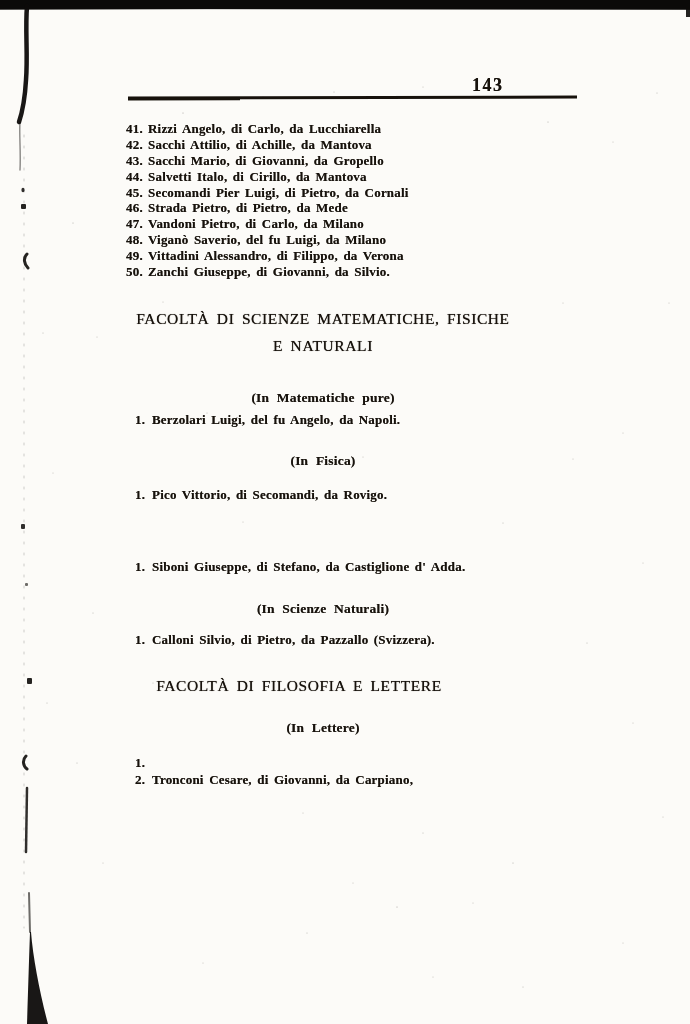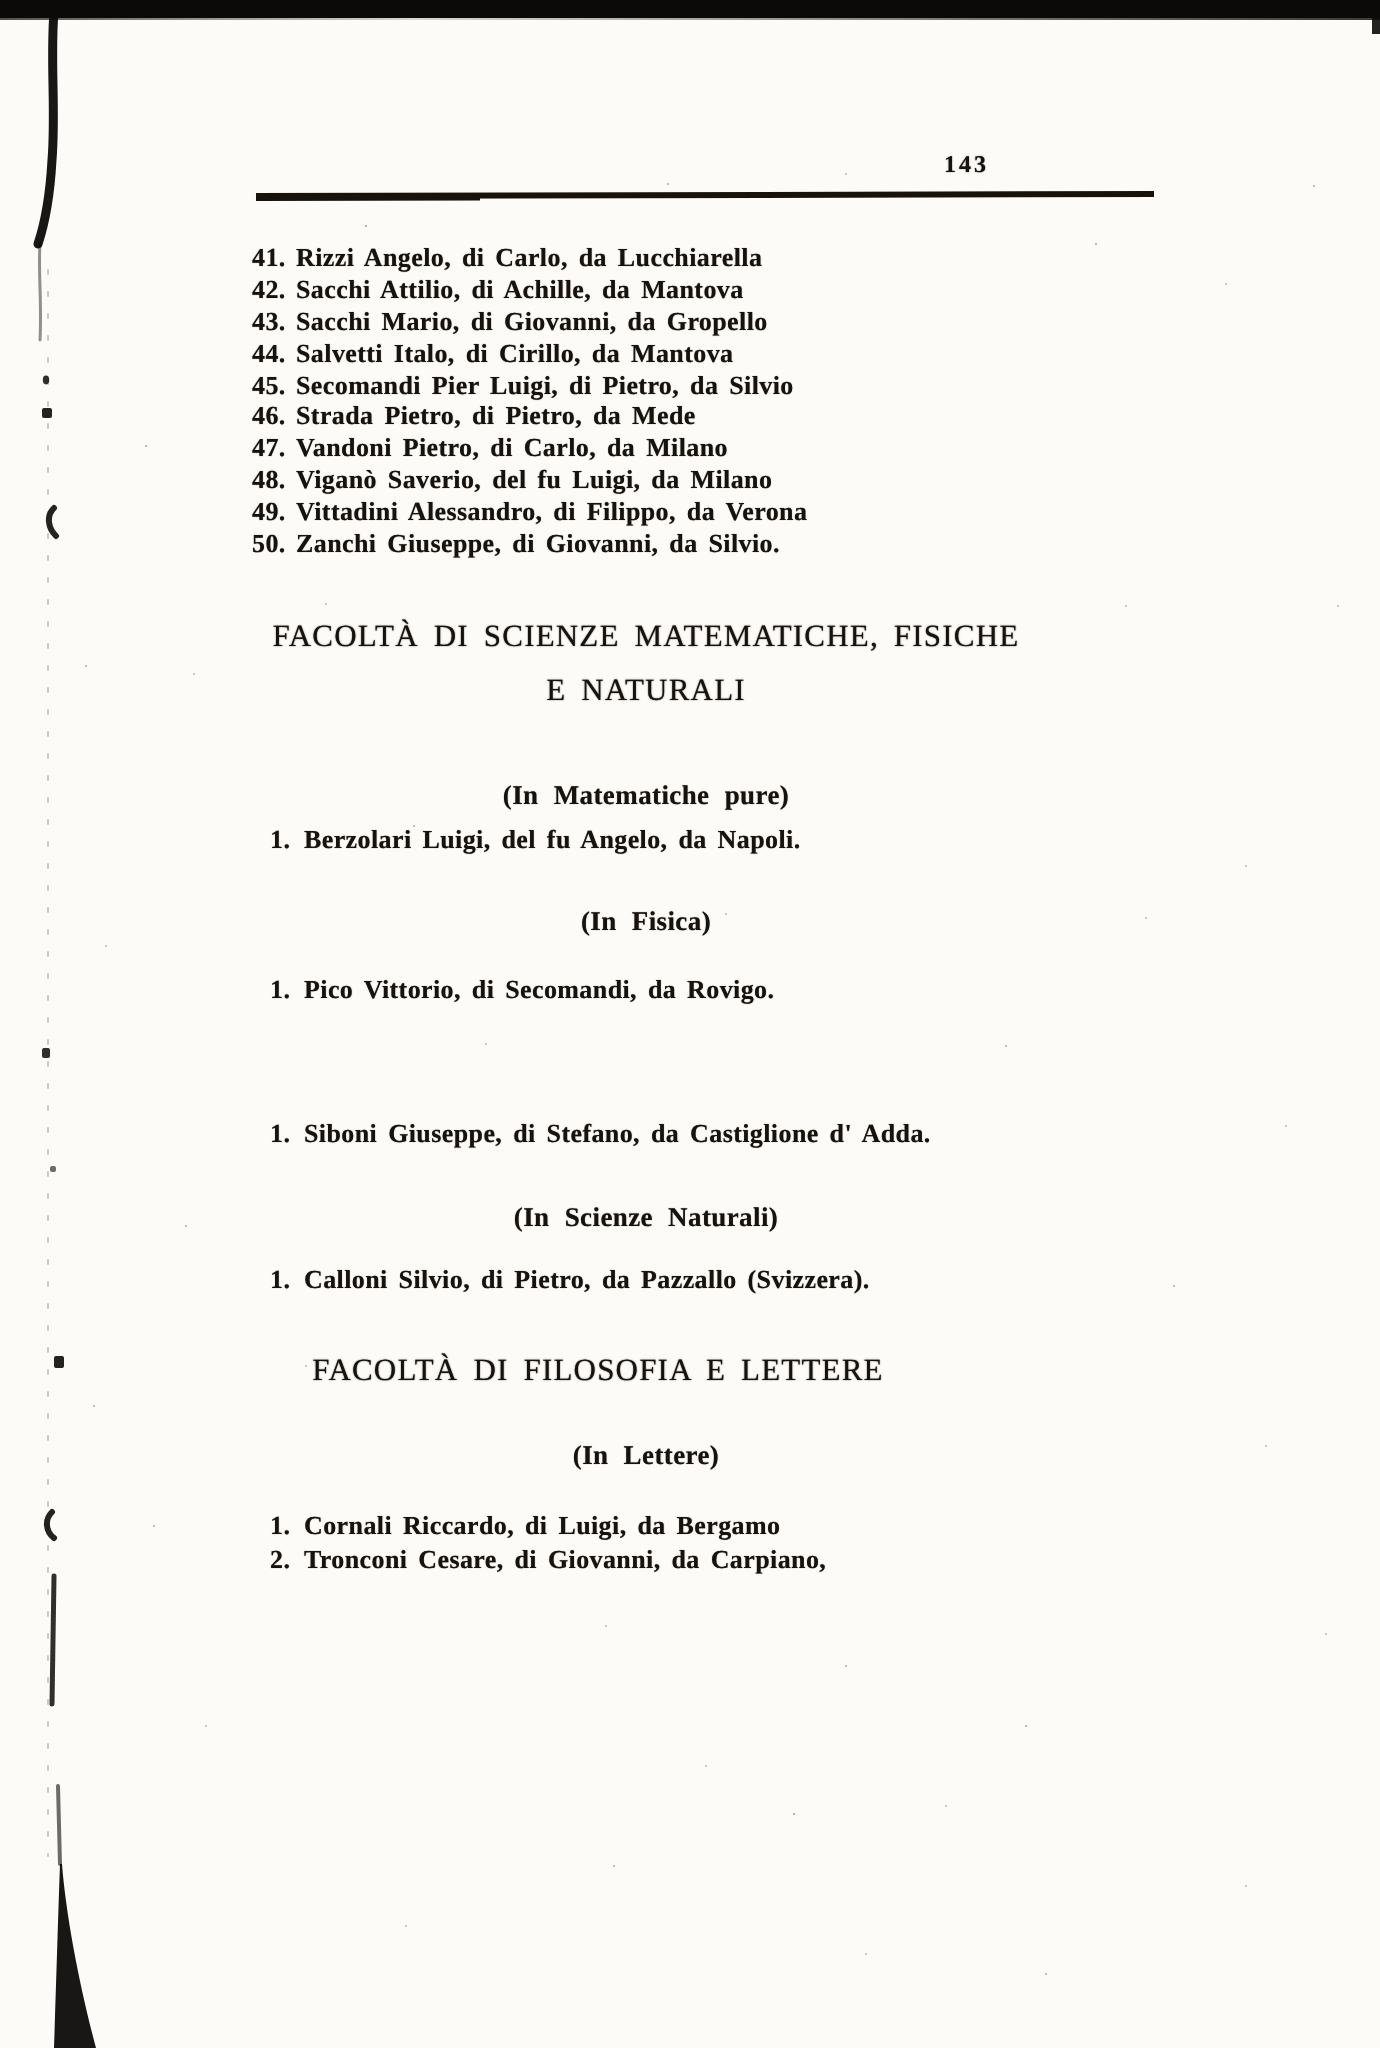--- a/index.html
+++ b/index.html
@@ -40,21 +40,21 @@
       472px 902px 0 -0.5px rgba(30,25,20,.3), 306px 932px 0 -0.5px rgba(30,25,20,.35),
       622px 942px 0 -0.5px rgba(30,25,20,.3), 522px 986px 0 -0.5px rgba(30,25,20,.35),
       202px 962px 0 -0.5px rgba(30,25,20,.3), 432px 976px 0 -0.5px rgba(30,25,20,.3),
       662px 816px 0 -0.5px rgba(30,25,20,.3), 656px 92px 0 -0.5px rgba(30,25,20,.35),
       668px 302px 0 -0.5px rgba(30,25,20,.3), 42px 332px 0 -0.5px rgba(30,25,20,.35),
       52px 472px 0 -0.5px rgba(30,25,20,.3),  46px 702px 0 -0.5px rgba(30,25,20,.35),
       102px 862px 0 -0.5px rgba(30,25,20,.3), 572px 458px 0 -0.5px rgba(30,25,20,.3);
   }
 
   
-  .page-number { position:absolute; left:472px; top:75px; font-size:12px; font-weight:bold;
+  .page-number { position:absolute; left:472px; top:75px; font-size:18px; font-weight:bold;
                  letter-spacing:1.5px; text-shadow:0 0 .6px rgba(23,18,12,.8); }
   .head-rule { position:absolute; left:128px; top:96px; width:449px; height:3px; background:var(--ink);
                transform:rotate(-0.12deg); }
   .head-rule .rule-left { position:absolute; left:0; top:1px; width:112px; height:3px; background:var(--ink); }
 
   
   .text-col { position:absolute; left:125px; top:0; width:396px; height:1024px;
               font-size:13px; font-weight:bold; letter-spacing:.2px; word-spacing:2px;
               text-shadow:0 0 .5px rgba(23,18,12,.65); }
 
@@ -131,21 +131,21 @@
       <li>
           <span class="num">43.</span>
           <span class="txt">Sacchi Mario, di Giovanni, da Gropello</span>
         </li>
       <li>
           <span class="num">44.</span>
           <span class="txt">Salvetti Italo, di Cirillo, da Mantova</span>
         </li>
       <li>
           <span class="num">45.</span>
-          <span class="txt">Secomandi Pier Luigi, di Pietro, da Silvio</span>
+          <span class="txt">Secomandi Pier Luigi, di Pietro, da Cornali</span>
         </li>
       <li>
           <span class="num">46.</span>
           <span class="txt">Strada Pietro, di Pietro, da Mede</span>
         </li>
       <li>
           <span class="num">47.</span>
           <span class="txt">Vandoni Pietro, di Carlo, da Milano</span>
         </li>
       <li>
@@ -189,21 +189,20 @@
       <span class="num">1.</span>
       <span class="txt">Calloni Silvio, di Pietro, da Pazzallo (Svizzera).</span>
     </div>
 
     <h1 class="faculty fac2">FACOLTÀ DI FILOSOFIA E LETTERE</h1>
 
     <h2 class="sub-title sub-let">(In Lettere)</h2>
     <div class="entry-group">
       <div class="entry-row">
         <span class="num">1.</span>
-        <span class="txt">Cornali Riccardo, di Luigi, da Bergamo</span>
       </div>
       <div class="entry-row">
         <span class="num">2.</span>
         <span class="txt">Tronconi Cesare, di Giovanni, da Carpiano,</span>
       </div>
     </div>
 
   </main>
 </div>
 

